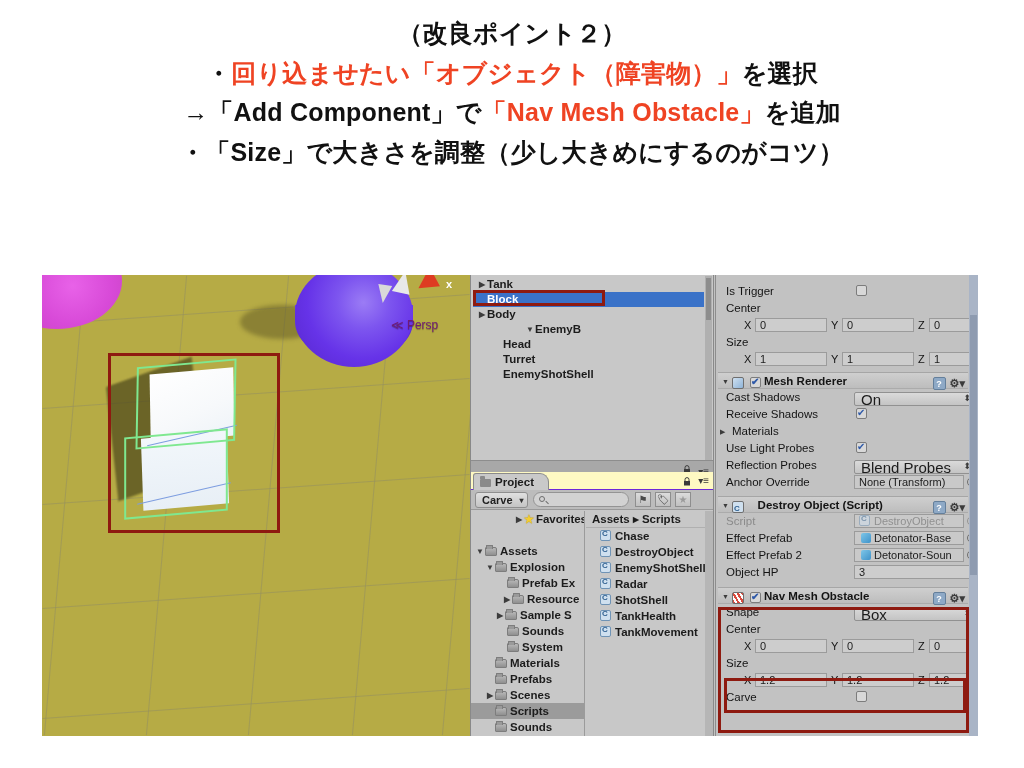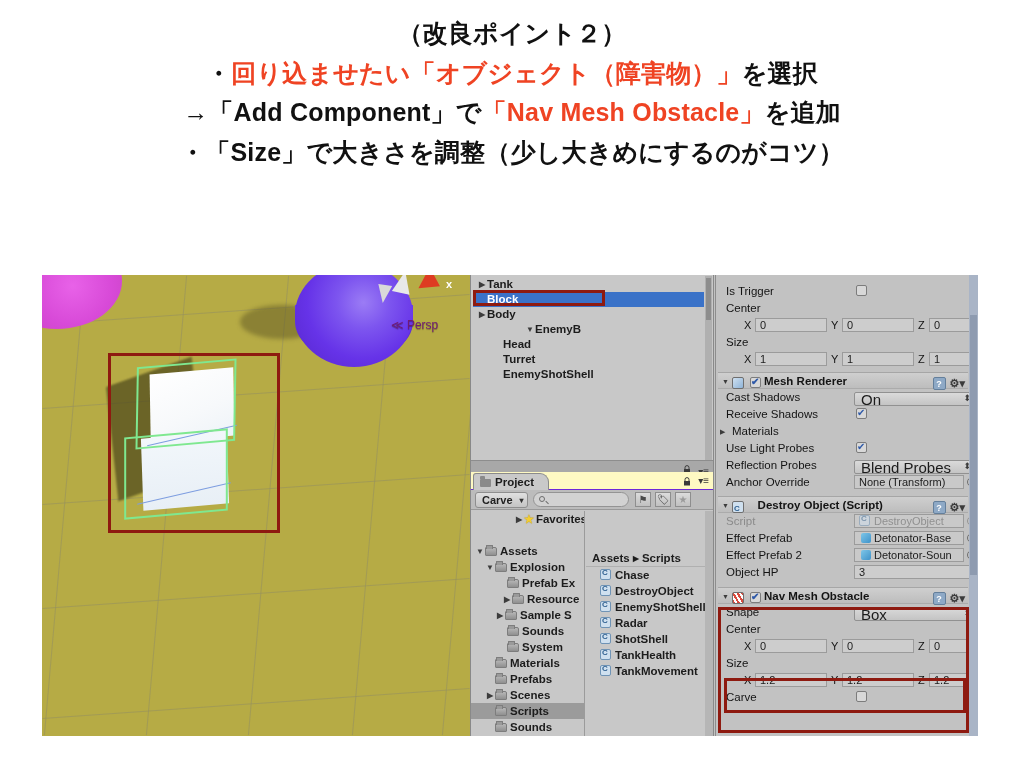--- a/index.html
+++ b/index.html
@@ -229,21 +229,20 @@
     background: #9a9a9a; border: 1px solid #7d7d7d; border-bottom: none; border-radius: 1px 1px 0 0;
   }
   .star {
     display: inline-block; color: #f2cd34; font-size: 11px; margin-right: 2px;
     text-shadow: 0 0 1px #9b7c00;
   }
   .breadcrumb {
     height: 17px; line-height: 17px; font-size: 11.5px; font-weight: bold;
     color: #1c1c1c; padding-left: 6px; background: #c8c8c8;
     border-bottom: 1px solid #b0b0b0;
-    margin-top: 39px;
   }
   .cs-icon {
     display: inline-block; width: 11px; height: 11px; margin: 0 4px -1px 0;
     background: #cfe0ef; border: 1px solid #6f93b5; border-radius: 2px;
     position: relative;
   }
   .cs-icon:after {
     content: "C"; position: absolute; left: 1px; top: -3px;
     font-size: 8px; color: #2e5f8f; font-weight: bold; line-height: 11px;
   }

